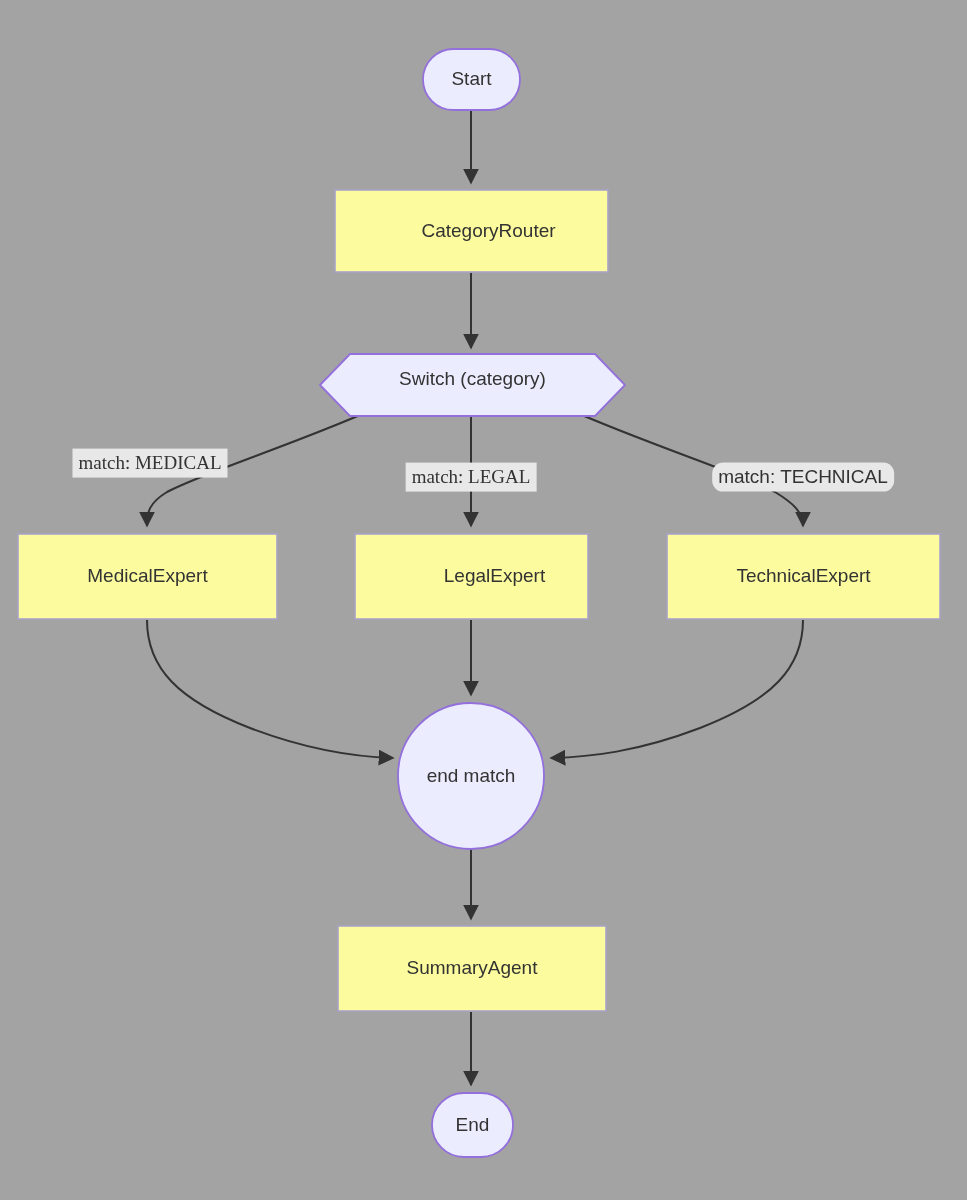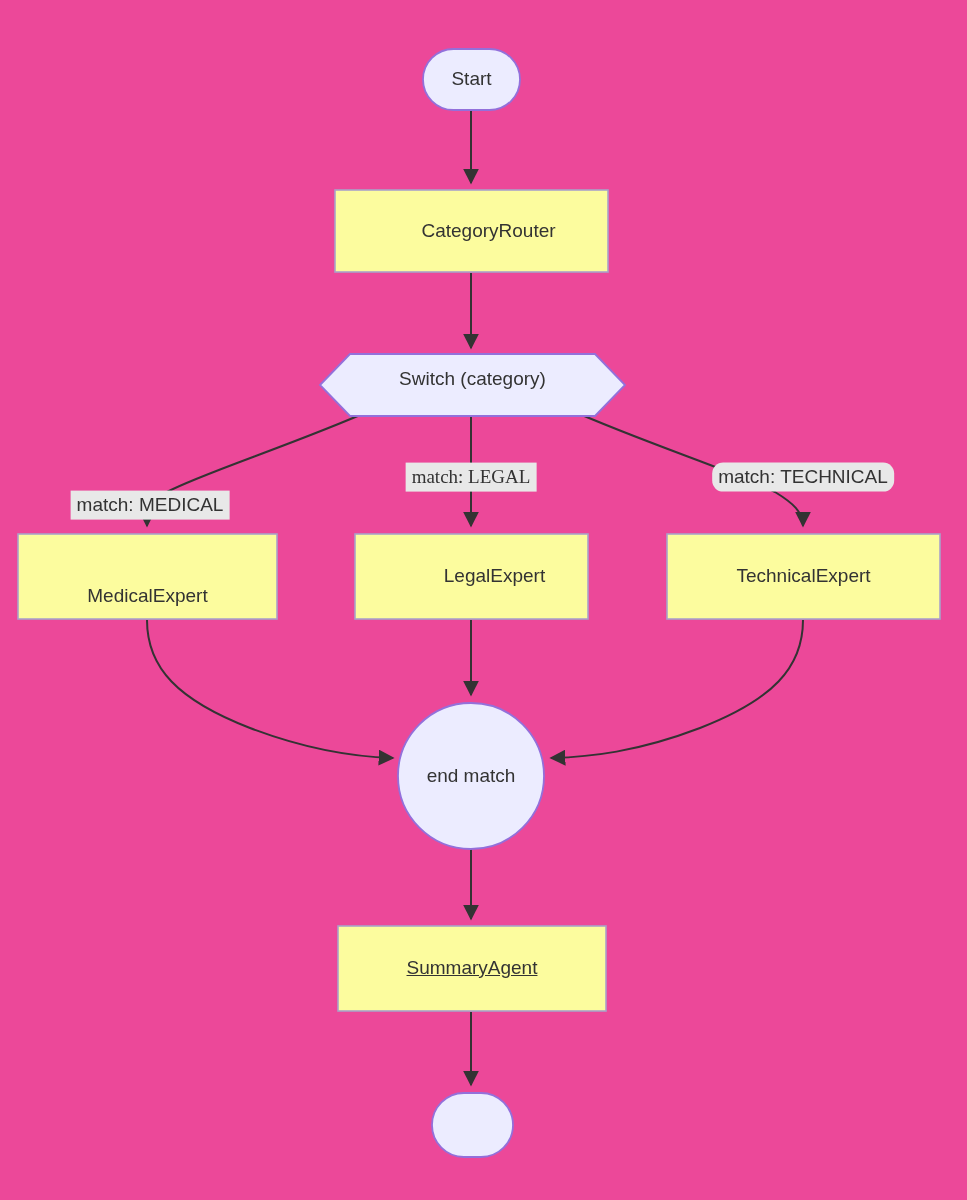--- a/index.html
+++ b/index.html
@@ -4,21 +4,21 @@
 <style>
   html, body {
     margin: 0;
     padding: 0;
     background: #ffffff;
   }
   .canvas {
     position: relative;
     width: 967px;
     height: 1200px;
-    background: #ec4899;
+    background: #a3a3a3;
     font-family: "Liberation Sans", "DejaVu Sans", sans-serif;
     color: #333333;
     overflow: hidden;
   }
   .edges-layer {
     position: absolute;
     left: 0;
     top: 0;
     width: 967px;
     height: 1200px;
@@ -89,30 +89,31 @@
 
     <rect x="432" y="1093" width="81" height="64" rx="32" fill="#ECECFF" stroke="#9370DB" stroke-width="1.8"></rect>
   </svg>
 
   <div class="node-text" style="left:423px; top:49px; width:97px; height:61px;">Start</div>
 
   <div class="node-text" style="left:335px; top:190px; width:307px; height:82px;">CategoryRouter</div>
 
   <div class="node-text" style="left:320px; top:354px; width:305px; height:50px;">Switch (category)</div>
 
-  <div class="node-text" style="left:18px; top:534px; width:259px; height:85px;margin-top:20px;">MedicalExpert</div>
+  <div class="node-text" style="left:18px; top:534px; width:259px; height:85px;">MedicalExpert</div>
 
   <div class="node-text" style="left:355px; top:534px; width:279px; height:85px;">LegalExpert</div>
 
   <div class="node-text" style="left:667px; top:534px; width:273px; height:85px;">TechnicalExpert</div>
 
   <div class="node-text" style="left:398px; top:703px; width:146px; height:146px;">end match</div>
 
-  <div class="node-text" style="left:338px; top:926px; width:268px; height:85px;text-decoration:underline;">SummaryAgent</div>
+  <div class="node-text" style="left:338px; top:926px; width:268px; height:85px;">SummaryAgent</div>
 
+  <div class="node-text" style="left:432px; top:1093px; width:81px; height:64px;">End</div>
 
-  <div class="edge-label" style="left:150px; top:505px;">match: MEDICAL</div>
+  <div class="edge-label" style="left:150px; top:463px;font-family:Liberation Serif, serif;">match: MEDICAL</div>
 
   <div class="edge-label" style="left:471px; top:477px;font-family:Liberation Serif, serif;">match: LEGAL</div>
 
   <div class="edge-label" style="left:803px; top:477px;border-radius:11px;">match: TECHNICAL</div>
 
 </div>
 
 </body></html>

